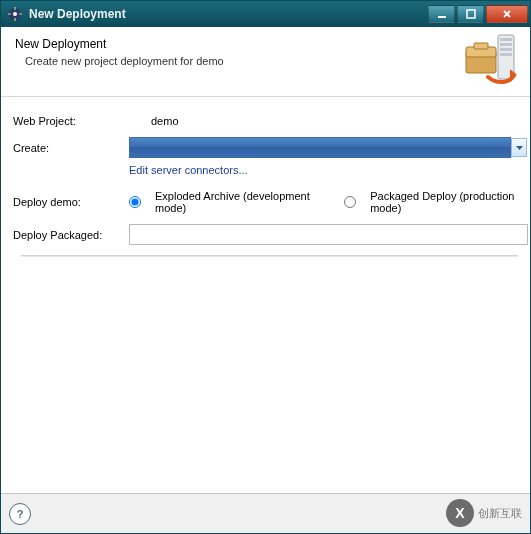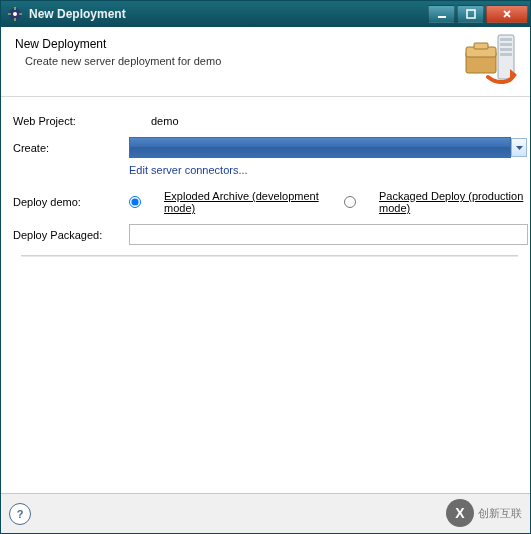--- a/index.html
+++ b/index.html
@@ -22,21 +22,21 @@
     .form-area { padding: 18px 2px 6px 10px; }
     .form-row { display: flex; align-items: center; margin-bottom: 10px; }
     .form-label { width: 118px; color: #000; font-size: 11px; padding-left: 2px; }
     .form-value { color: #000; font-size: 11px; margin-left: 22px; }
     .combo-wrap { flex: 1; display: flex; }
     .combo { flex: 1; height: 21px; border: 1px solid #3a6ea5; background: linear-gradient(to bottom, #4f87c9 0%, #3a6eb0 45%, #2f5fa0 46%, #3a6eb0 100%); position: relative; }
     .combo-btn { width: 16px; height: 19px; margin: 1px 1px 1px 0; background: linear-gradient(to bottom,#f5faff,#cfe5fb); border: 1px solid #9db9d8; display:flex;align-items:center;justify-content:center; }
     .link-row { padding-left: 118px; margin-top: -4px; margin-bottom: 14px; }
     .link { color: #1a3d9e; font-size: 11px; cursor: pointer; }
     .radios { display: flex; gap: 22px; flex: 1; align-items: center; }
-    .radio { display: flex; align-items: center; gap: 23px; color: #000; font-size: 11px; text-decoration: underline; }
+    .radio { display: flex; align-items: center; gap: 14px; color: #000; font-size: 11px; }
     .radio input { width: 12px; height: 12px; }
     .location-input { flex: 1; height: 21px; border: 1px solid #b8b8b8; background: #fff; padding: 0 4px; }
 
     .sep { height: 2px; margin: 6px 10px 0 10px; background: linear-gradient(to bottom, #c8c8c8 0%, #f2f2f2 100%); }
 
     .footer { position: absolute; left: 0; right: 0; bottom: 0; height: 40px; border-top: 1px solid #c8c8c8; background: #f0f0f0; display: flex; align-items: center; padding: 0 8px; }
     .help-btn { width: 22px; height: 22px; border-radius: 50%; border: 1.5px solid #4a6a8a; color: #4a6a8a; display: flex; align-items: center; justify-content: center; font-weight: bold; font-size: 13px; background:#fff; }
     .footer .spacer { flex: 1; }
     .finish-btn { width: 90px; height: 24px; border: 1px solid #a8a8a8; border-radius: 3px; background: linear-gradient(to bottom,#ffffff,#e6e6e6); color: #333; font-size: 11px; display:flex;align-items:center;justify-content:center; }
 
@@ -69,21 +69,21 @@
     <div class="win-btn win-close">
       <svg viewBox="0 0 10 10">
           <path d="M2 2 L8 8 M8 2 L2 8" stroke="#fff" stroke-width="1.8"></path>
         </svg>
     </div>
   </div>
 </div>
 
 <div class="header">
   <div class="h-title">New Deployment</div>
-  <div class="h-subtitle">Create new server deployment for demo</div>
+  <div class="h-subtitle">Create new project deployment for demo</div>
   <div class="header-icon">
     <svg viewBox="0 0 60 56">
       <rect x="38" y="2" width="16" height="44" rx="2" fill="#e8ecef" stroke="#9aa5b0" stroke-width="1"></rect>
       <rect x="40" y="5" width="12" height="3" fill="#bfc8d0"></rect>
       <rect x="40" y="10" width="12" height="3" fill="#bfc8d0"></rect>
       <rect x="40" y="15" width="12" height="3" fill="#bfc8d0"></rect>
       <rect x="40" y="20" width="12" height="3" fill="#bfc8d0"></rect>
       <rect x="6" y="18" width="30" height="22" rx="2" fill="#d8a858" stroke="#a87828"></rect>
       <rect x="6" y="14" width="30" height="10" rx="2" fill="#e8c078" stroke="#a87828"></rect>
       <rect x="14" y="10" width="14" height="6" rx="1" fill="#e8c078" stroke="#a87828"></rect>

